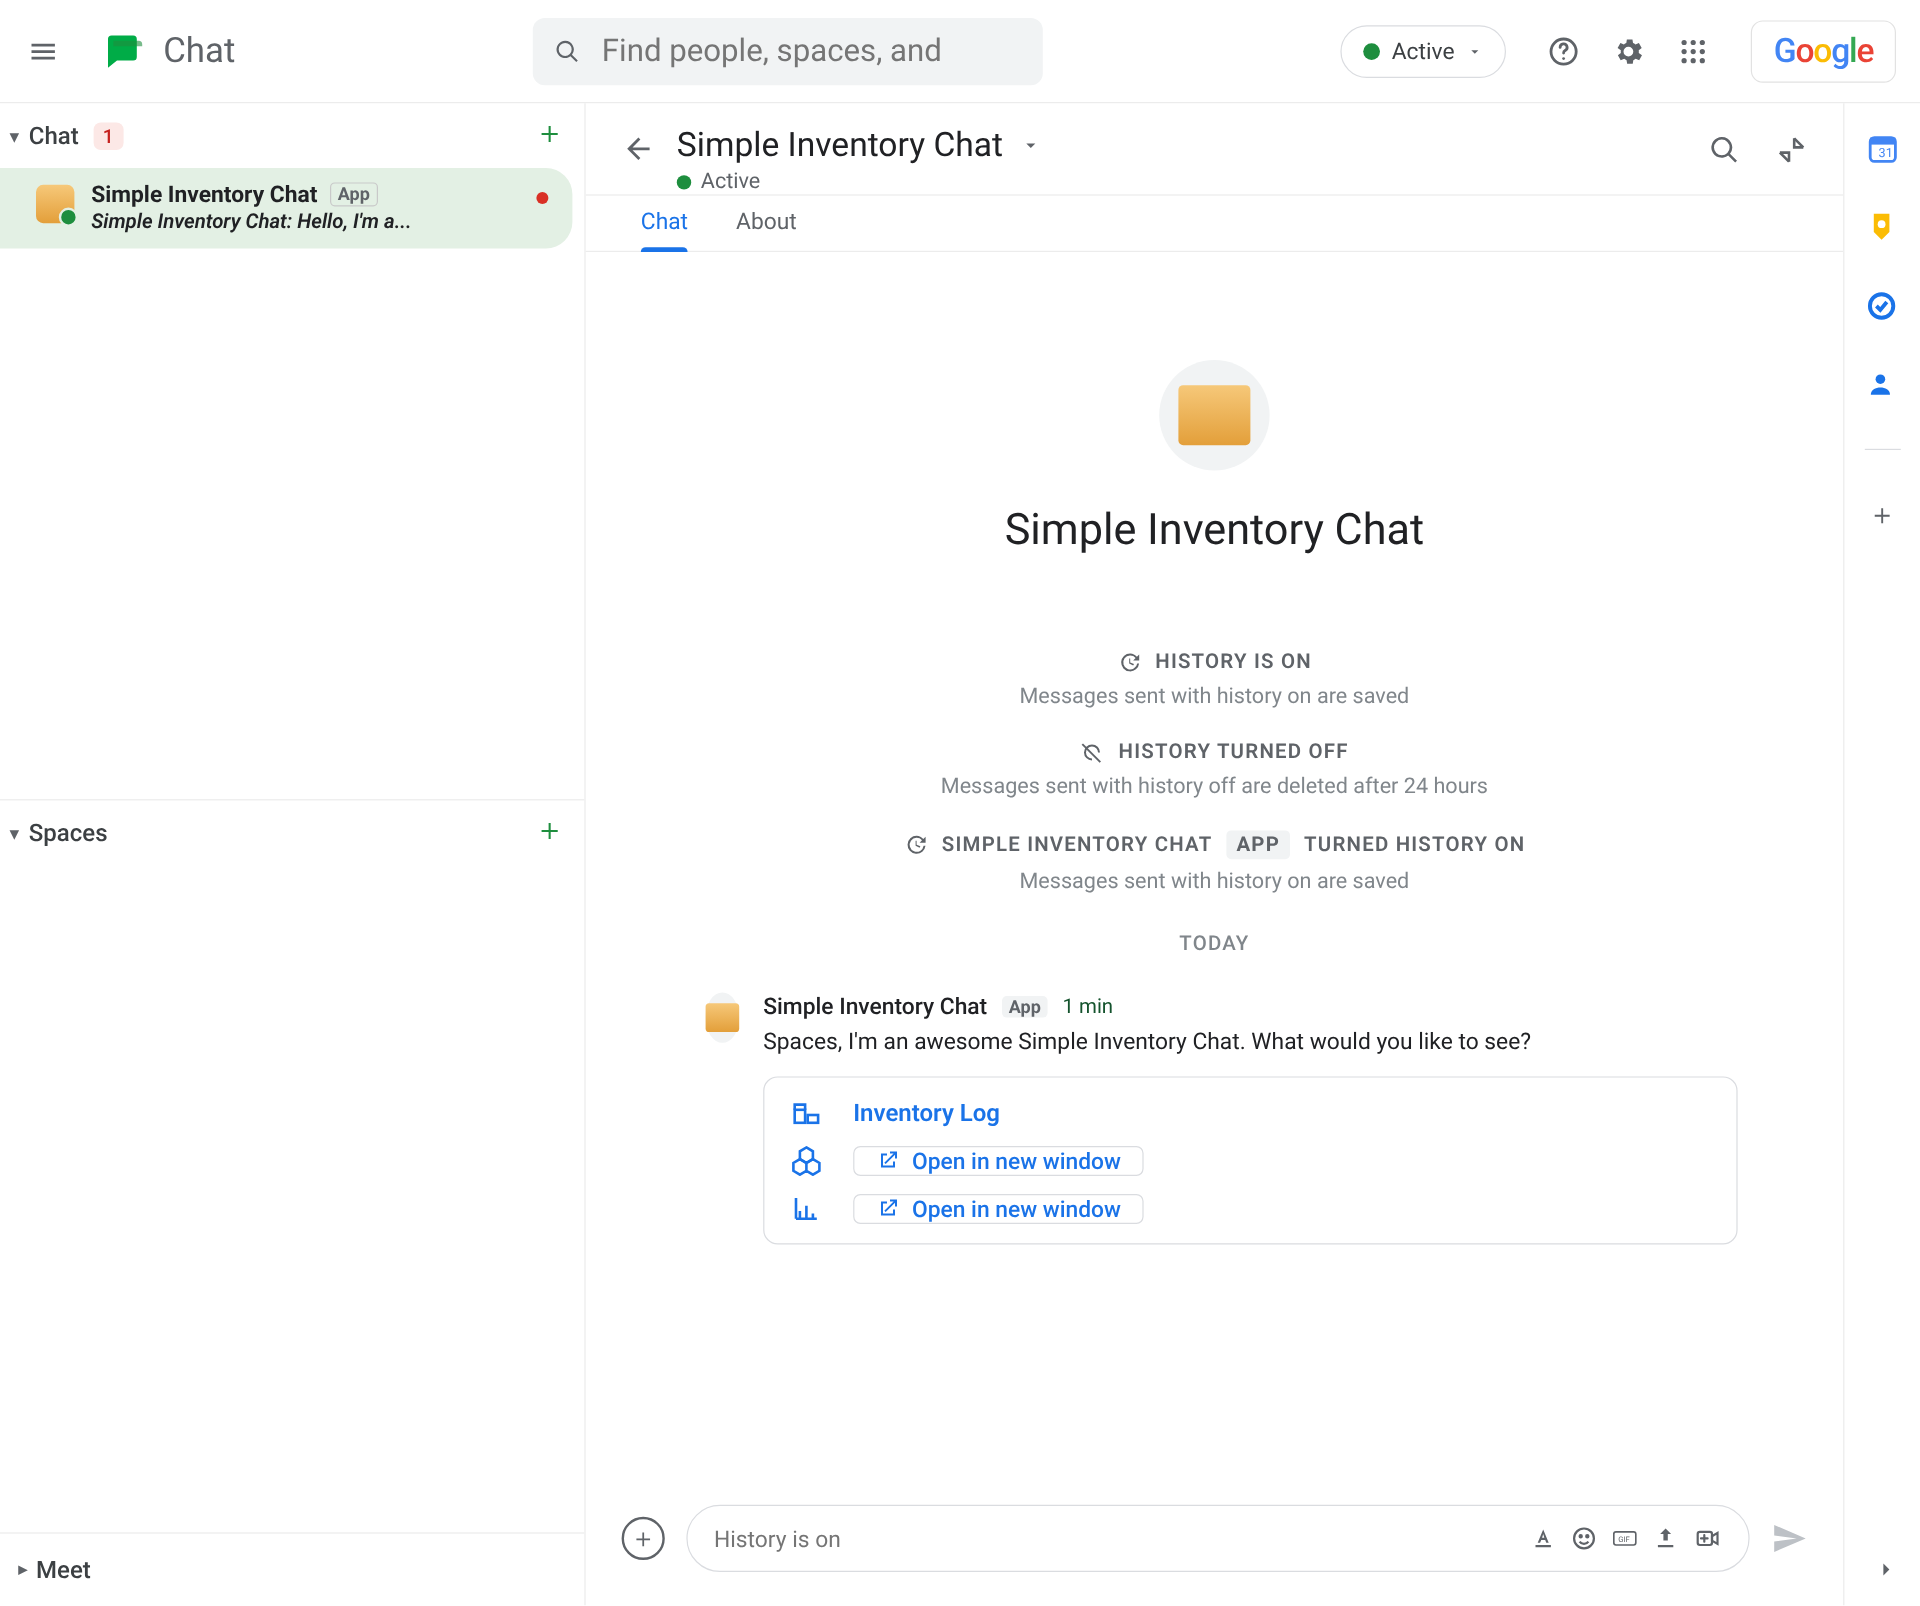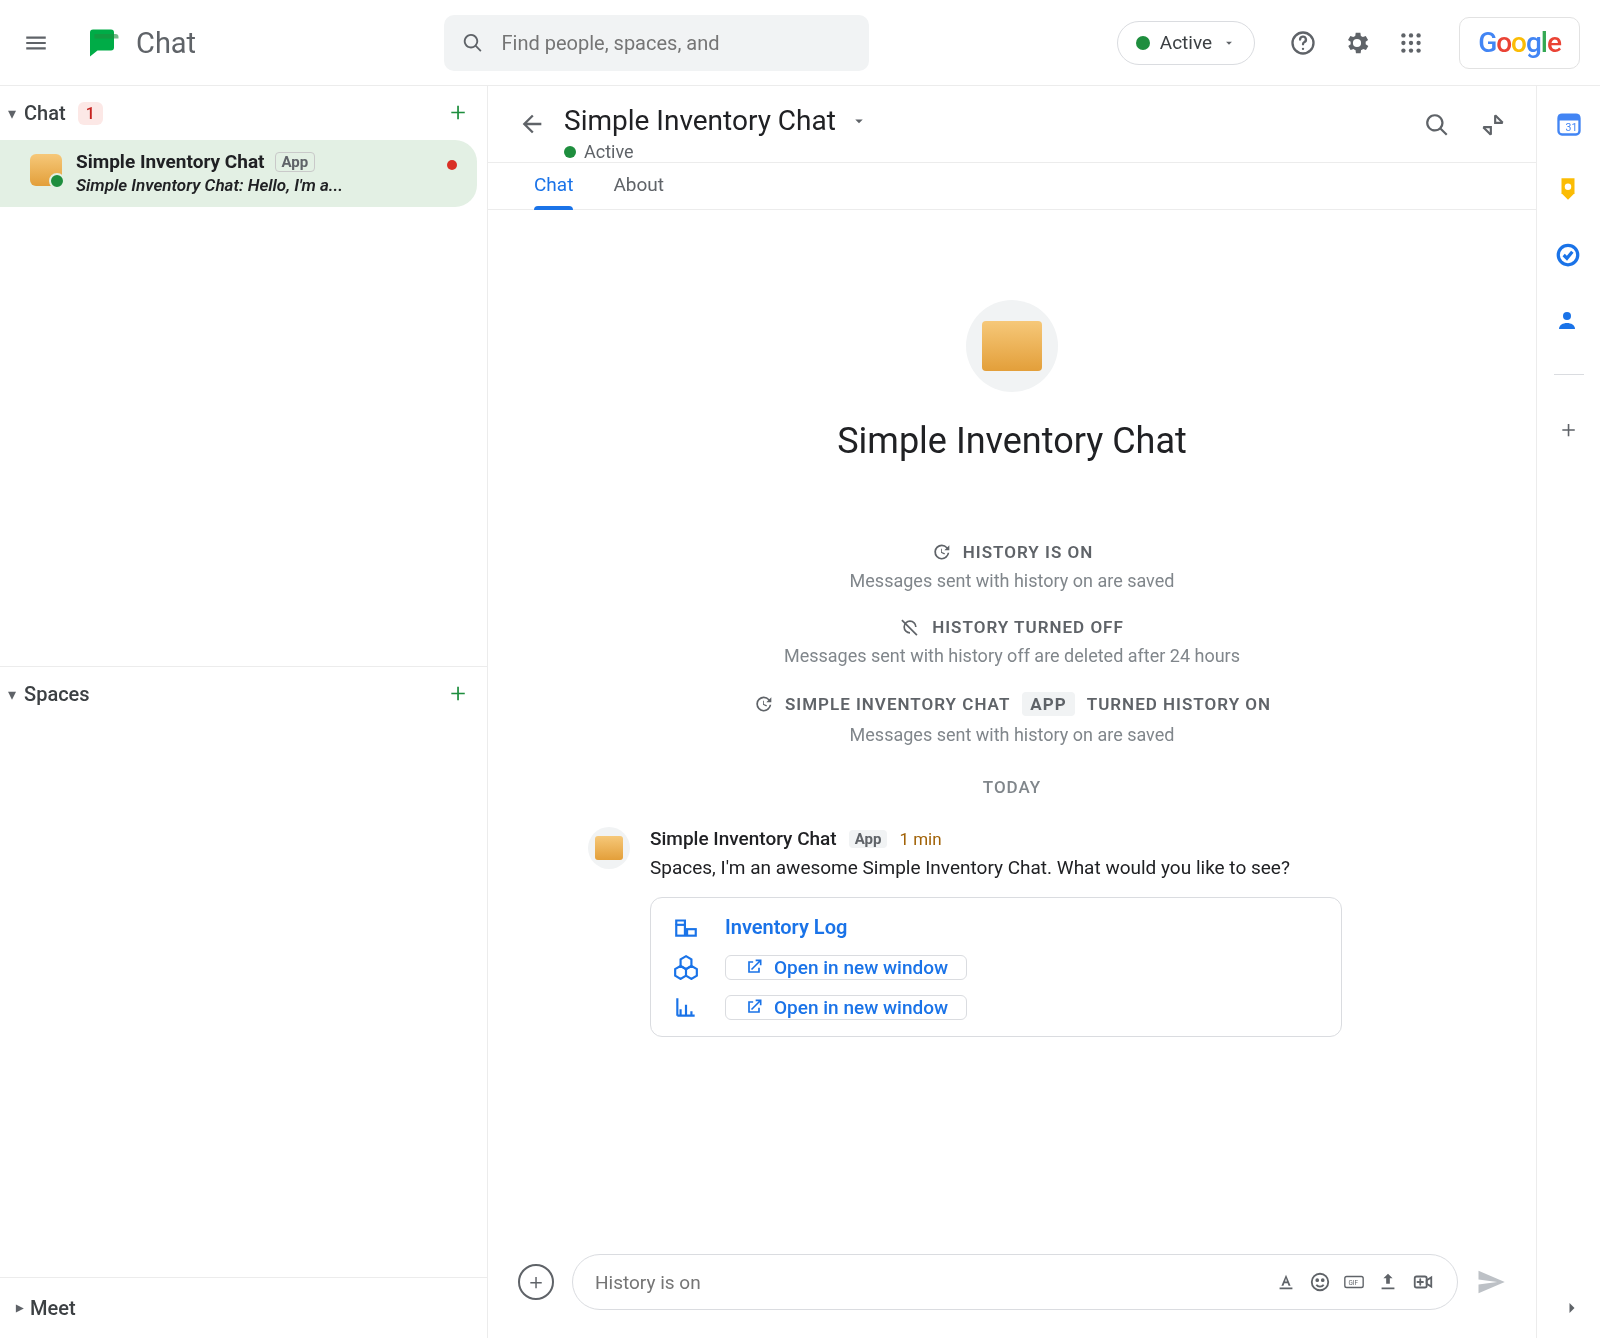--- a/index.html
+++ b/index.html
@@ -2,21 +2,21 @@
 <html><head>
 <meta charset="utf-8">
 <style>
 * { margin:0; padding:0; box-sizing:border-box; font-family:"Google Sans",Roboto,Arial,sans-serif; }
 body { width:1600px; height:1338px; background:#fff; color:#202124; overflow:hidden; }
 .header { height:86px; display:flex; align-items:center; padding:0 20px; border-bottom:1px solid #ececec; gap:12px; }
 .menu-icon,.help-icon,.settings-icon,.apps-icon { width:32px; height:32px; display:flex; align-items:center; justify-content:center; color:#5f6368; cursor:pointer; }
 .chat-logo { width:36px; height:36px; display:flex; align-items:center; justify-content:center; margin-left:20px; }
 .app-title { font-size:29px; color:#5f6368; font-weight:400; margin-left:4px; }
 .search-box { margin-left:auto; margin-right:auto; width:425px; height:56px; background:#f1f3f4; border-radius:10px; display:flex; align-items:center; padding:0 18px; gap:18px; }
-.search-box input { border:none; background:none; font-size:20px; color:#5f6368; outline:none; width:100%; }
+.search-box input { border:none; background:none; font-size:26px; color:#5f6368; outline:none; width:100%; }
 .header-right { display:flex; align-items:center; gap:22px; margin-left:20px; }
 .active-pill { height:44px; border:1px solid #dadce0; border-radius:22px; display:flex; align-items:center; padding:0 18px; gap:10px; cursor:pointer; }
 .status-dot { width:14px; height:14px; border-radius:50%; background:#1e8e3e; }
 .active-pill span { font-size:19px; color:#3c4043; }
 .google-logo { height:52px; border:1px solid #e2e2e2; border-radius:10px; display:flex; align-items:center; padding:0 18px; font-size:28px; font-weight:500; letter-spacing:-1px; margin-left:10px; }
 .google-logo span:nth-child(1){color:#4285F4}.google-logo span:nth-child(2){color:#EA4335}.google-logo span:nth-child(3){color:#FBBC05}.google-logo span:nth-child(4){color:#4285F4}.google-logo span:nth-child(5){color:#34A853}.google-logo span:nth-child(6){color:#EA4335}
 
 .body { display:flex; height:calc(1338px - 86px); }
 .sidebar { width:488px; display:flex; flex-direction:column; border-right:1px solid #ececec; }
 .section-header { display:flex; align-items:center; padding:12px 14px 8px 8px; gap:8px; }
@@ -63,23 +63,23 @@
 .hist-line .app-chip{ background:#f1f3f4; border-radius:4px; padding:2px 8px; font-weight:700; letter-spacing:1px;}
 .hist-desc { color:#80868b; font-size:18px; margin-bottom:18px;}
 .today { color:#80868b; font-size:17px; letter-spacing:1px; margin-top:6px; font-weight:500;}
 
 .message { display:flex; gap:20px; width:100%; max-width:850px; margin-top:30px; align-self:flex-start; margin-left:60px;}
 .msg-avatar { width:42px; height:42px; border-radius:50%; background:#f1f3f4; display:flex; align-items:center; justify-content:center;}
 .msg-avatar .box{width:28px;height:24px;background:linear-gradient(#f6c879,#e39f3a);border-radius:3px;}
 .msg-content { flex:1; }
 .msg-header { display:flex; align-items:center; gap:12px; }
 .msg-name { font-size:19px; font-weight:500; }
-.msg-time { font-size:17px; color:#a16207; }
+.msg-time { font-size:17px; color:#14532d; }
 .msg-text { font-size:19px; margin-top:6px; color:#202124;}
-.card { border:1px solid #dadce0; border-radius:12px; margin-top:18px; padding:16px 22px; display:flex; flex-direction:column; gap:14px; width:692px;}
+.card { border:1px solid #dadce0; border-radius:12px; margin-top:18px; padding:16px 22px; display:flex; flex-direction:column; gap:14px; width:812px;}
 .card-row { display:flex; align-items:center; gap:24px; }
 .card-row .ico { width:28px; color:#1a73e8; }
 .card-row .lbl { font-size:20px; font-weight:600; color:#1a73e8; flex:1; cursor:pointer;}
 .open-btn { border:1px solid #dadce0; border-radius:6px; padding:0 18px; display:flex; align-items:center; gap:10px; color:#1a73e8; font-size:19px; font-weight:500; cursor:pointer;}
 
 .composer-row { display:flex; align-items:center; gap:18px; padding:16px 30px 28px 30px;}
 .plus-circle { width:36px; height:36px; border:2px solid #5f6368; border-radius:50%; display:flex; align-items:center; justify-content:center; color:#5f6368; cursor:pointer; font-size:22px;}
 .composer { flex:1; height:56px; border:1px solid #dadce0; border-radius:28px; display:flex; align-items:center; padding:0 22px;}
 .composer input { border:none; outline:none; font-size:19px; color:#5f6368; flex:1;}
 .composer-icons { display:flex; gap:12px; color:#4d7c0f;}

